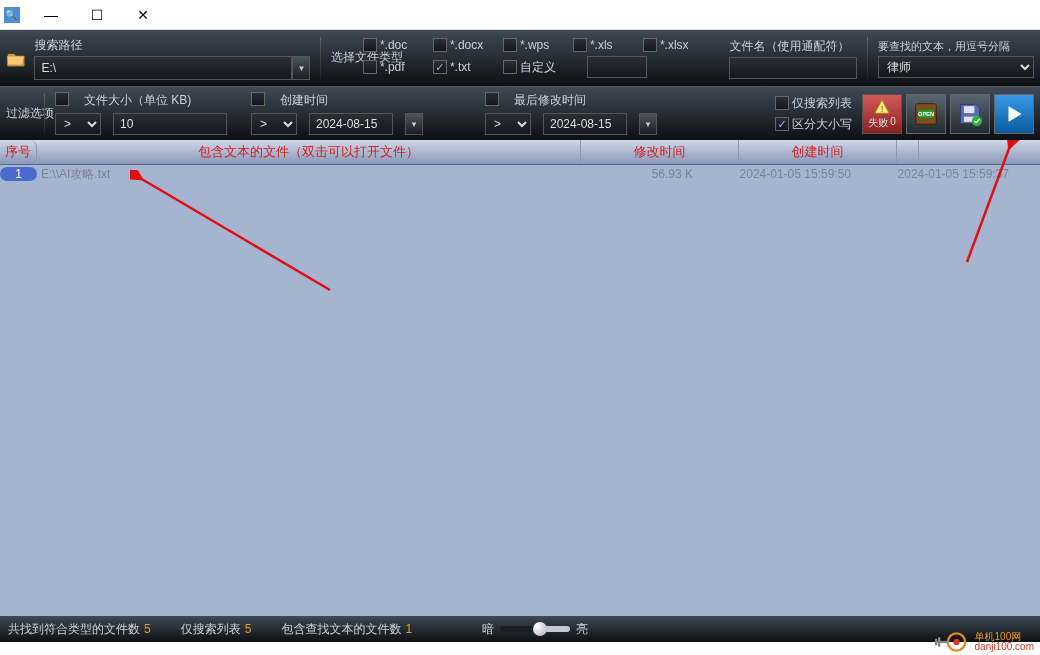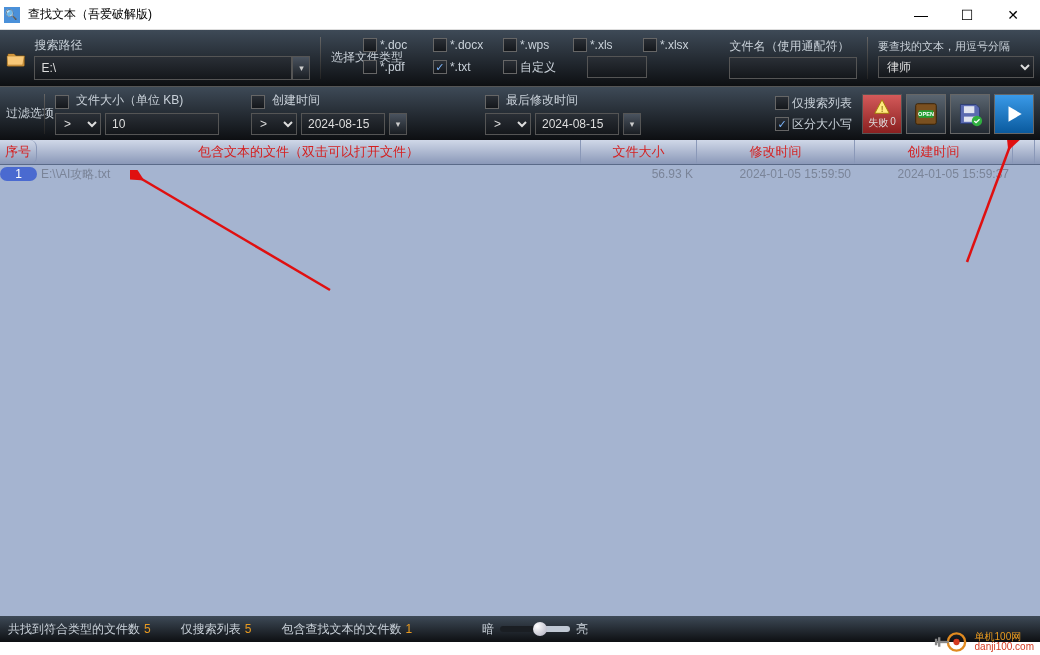--- a/index.html
+++ b/index.html
@@ -28,21 +28,21 @@
 .chk.checked::after { content:"✓"; }
 .ft-group { display:flex; flex-direction:column; gap:4px; }
 .ft-row { display:flex; gap:4px; align-items:center; }
 .ft-item { display:flex; align-items:center; font-size:12px; width:66px; }
 .ft-item.wide { width:80px; }
 
 .txt-input { background:linear-gradient(to bottom,#2a2f36,#14171b); border:1px solid #555; color:#ddd; height:22px; padding:2px 6px; font-size:12px; }
 .combo { background:linear-gradient(to bottom,#2a2f36,#14171b); border:1px solid #555; color:#ddd; height:22px; padding:1px 4px; font-size:12px; }
 
 .filter-col { display:flex; flex-direction:column; gap:4px; }
-.filter-col .top { display:flex; align-items:flex-end; gap:4px; }
+.filter-col .top { display:flex; align-items:flex-start; gap:12px; }
 .date-combo { width:46px; }
 .date-input { width:84px; }
 .num-input { width:114px; }
 
 .opt-col { display:flex; flex-direction:column; gap:4px; margin-left:auto; }
 .opt-row { display:flex; align-items:center; font-size:12px; }
 
 .btn-square { width:40px; height:40px; background:linear-gradient(to bottom,#3a424c,#1a1e23); border:1px solid #555; display:flex; flex-direction:column; align-items:center; justify-content:center; color:#ddd; font-size:10px; cursor:pointer; }
 .btn-icon { width:40px; height:40px; border:1px solid #666; display:flex; align-items:center; justify-content:center; cursor:pointer; }
 .btn-warn { background:linear-gradient(to bottom,#d45a5a,#8a2020); }
@@ -73,21 +73,20 @@
 .watermark .logo { width:40px; height:22px; }
 .wm-text { display:flex; flex-direction:column; line-height:1; }
 .wm-text .t1 { color:#e89a20; font-size:10px; }
 .wm-text .t2 { color:#d43a20; font-size:10px; }
 </style>
 </head>
 <body>
 
 <div class="titlebar">
   <div class="app-icon">🔍</div>
-  <div class="title">查找文本（吾爱破解版)</div>
   <div class="win-btn">—</div>
   <div class="win-btn">☐</div>
   <div class="win-btn close">✕</div>
 </div>
 
 <div class="toolbar row1">
   <svg class="folder-icon" viewBox="0 0 40 40">
     <path d="M4 12 h12 l4 4 h16 v18 a2 2 0 0 1 -2 2 h-30 a2 2 0 0 1 -2 -2 z" fill="#e8a84a" stroke="#8a5a10"></path>
     <path d="M2 16 h34 l-3 18 h-30 z" fill="#f8c878" stroke="#8a5a10"></path>
   </svg>
@@ -228,21 +227,20 @@
     <svg width="22" height="22" viewBox="0 0 20 20">
         <path d="M5 3 L17 10 L5 17 Z" fill="#fff"></path>
       </svg>
   </div>
 </div>
 
 <div class="table-wrap">
   <div class="thead">
     <div class="th col-idx">序号</div>
     <div class="th col-file">包含文本的文件（双击可以打开文件）</div>
-    <div class="th col-size">文件大小</div>
     <div class="th col-mod">修改时间</div>
     <div class="th col-create">创建时间</div>
     <div class="th col-last"></div>
   </div>
   <div class="trow">
     <div class="td idx col-idx">1</div>
     <div class="td file col-file">E:\\AI攻略.txt</div>
     <div class="td col-size">56.93 K</div>
     <div class="td col-mod">2024-01-05 15:59:50</div>
     <div class="td col-create">2024-01-05 15:59:37</div>

